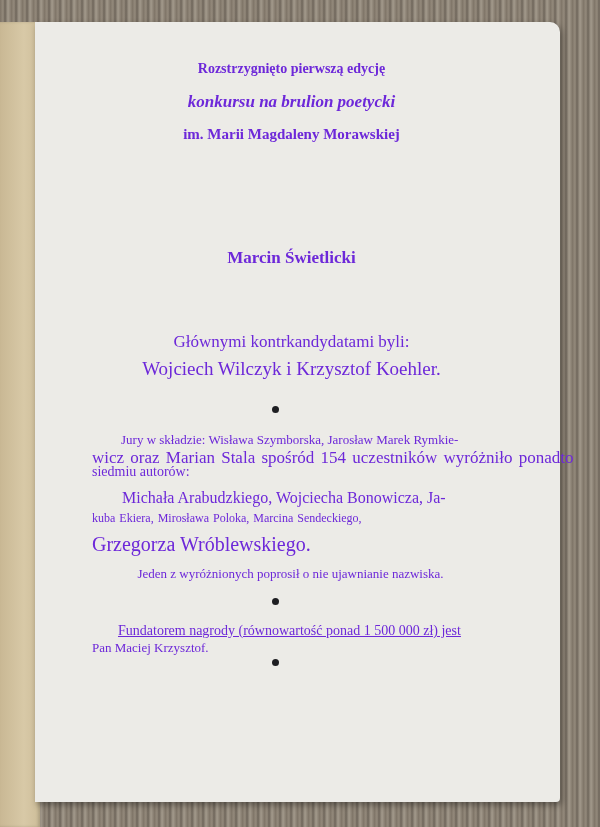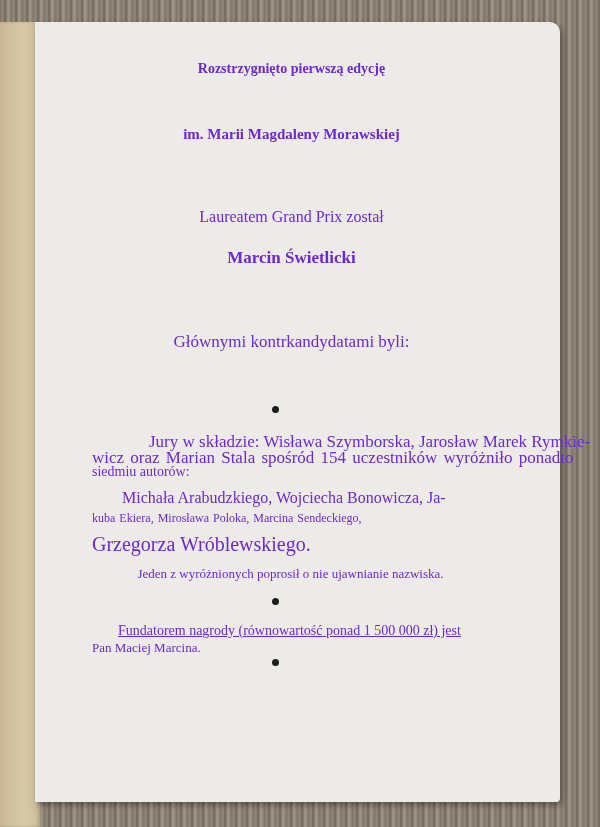--- a/index.html
+++ b/index.html
@@ -29,39 +29,40 @@
     }
   </style>
 </head>
 <body>
 
 <div class="cover"></div>
 
 <div class="page">
 
   <div class="line bold" style="top:39px; font-size:14px; left:-6px;">Rozstrzygnięto pierwszą edycję</div>
+  <div class="line ital" style="top:70px; font-size:17px; left:-6px;">konkursu na brulion poetycki</div>
   <div class="line bold" style="top:104px; font-size:15px; left:-6px;">im. Marii Magdaleny Morawskiej</div>
 
-  <div class="line" style="top:186px; font-size:16px; left:-6px;">Laureatem Grand Prix został</div>
   <div class="line bold" style="top:226px; font-size:17px; left:-6px;">Marcin Świetlicki</div>
 
   <div class="line" style="top:310px; font-size:17px; left:-6px;">Głównymi kontrkandydatami byli:</div>
+  <div class="line" style="top:336px; font-size:19px; left:-6px;">Wojciech Wilczyk i Krzysztof Koehler.</div>
 
   <div class="dot" style="left:237px; top:384px;"></div>
 
-  <div class="para" style="left:86px; top:410px; font-size:17px;margin-left:28px;">Jury w składzie: Wisława Szymborska, Jarosław Marek Rymkie-</div>
+  <div class="para" style="left:86px; top:410px; font-size:13px;">Jury w składzie: Wisława Szymborska, Jarosław Marek Rymkie-</div>
   <div class="para" style="left:57px; top:426px; font-size:17px; word-spacing:2px;">wicz oraz Marian Stala spośród 154 uczestników wyróżniło ponadto</div>
   <div class="para" style="left:57px; top:442px; font-size:14px;">siedmiu autorów:</div>
 
   <div class="para" style="left:87px; top:467px; font-size:16px;font-family:Liberation Serif, serif;">Michała Arabudzkiego, Wojciecha Bonowicza, Ja-</div>
   <div class="para" style="left:57px; top:489px; font-size:12px; word-spacing:1px;">kuba Ekiera, Mirosława Poloka, Marcina Sendeckiego,</div>
   <div class="para" style="left:57px; top:511px; font-size:20px;">Grzegorza Wróblewskiego.</div>
 
   <div class="line" style="top:544px; font-size:13px; left:-7px;">Jeden z wyróżnionych poprosił o nie ujawnianie nazwiska.</div>
 
   <div class="dot" style="left:237px; top:576px;"></div>
 
   <div class="para" style="left:83px; top:601px; font-size:14px;text-decoration:underline;">Fundatorem nagrody (równowartość ponad 1 500 000 zł) jest</div>
-  <div class="para" style="left:57px; top:618px; font-size:13px;">Pan Maciej Marcina.</div>
+  <div class="para" style="left:57px; top:618px; font-size:13px;">Pan Maciej Krzysztof.</div>
 
   <div class="dot" style="left:237px; top:637px;"></div>
 
 </div>
 
 </body></html>

